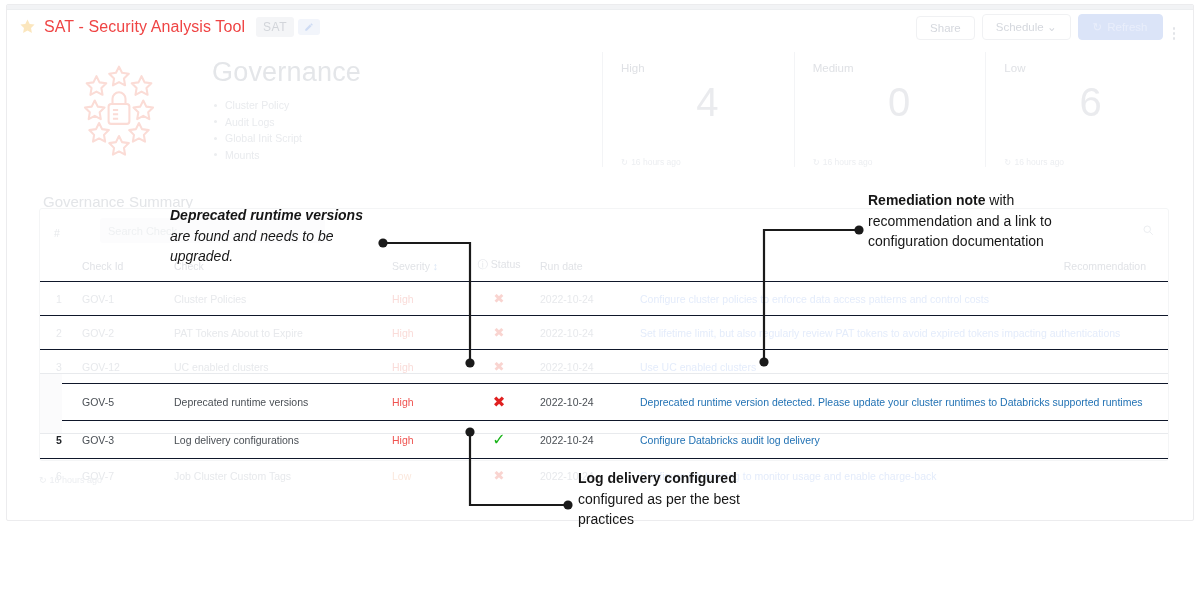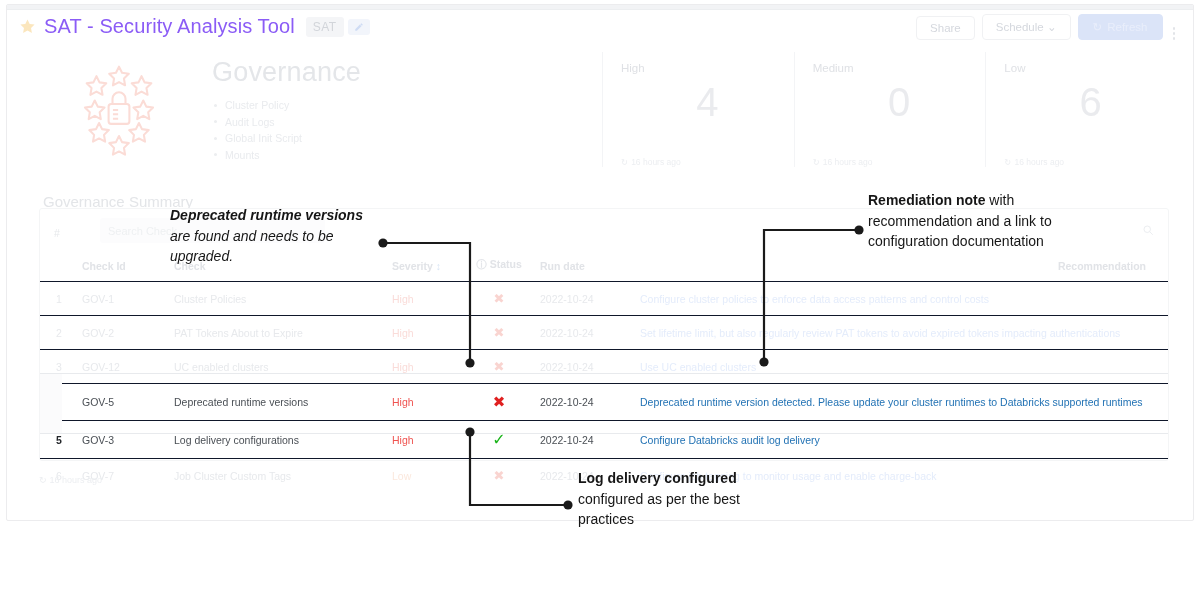--- a/index.html
+++ b/index.html
@@ -25,21 +25,21 @@
     background:#f2f3f5; border-bottom:1px solid #eceef0;
   }
 
   
   .app-header {
     position:absolute; left:0; top:5px; width:100%; height:33px;
     display:flex; align-items:center; padding:0 12px;
   }
   .star-icon { width:17px; height:17px; flex:0 0 auto; margin-right:8px; }
   .app-title {
-    font-size:20px; color:#8b5cf6; letter-spacing:.1px; white-space:nowrap;
+    font-size:16px; color:#ef4444; letter-spacing:.1px; white-space:nowrap;
   }
   .badge-sat {
     margin-left:11px; background:#f4f5f7; color:#d2d5da;
     font-size:12px; letter-spacing:.5px; padding:3px 7px; border-radius:3px;
   }
   .pencil-chip {
     margin-left:4px; width:22px; height:16px; border-radius:3px;
     background:#f2f5fb; display:flex; align-items:center; justify-content:center;
   }
   .hdr-actions { margin-left:auto; display:flex; align-items:flex-end; gap:7px; }
@@ -93,21 +93,21 @@
     width:225px; height:25px; border-radius:3px; background:#fcfcfd;
     display:flex; align-items:center; padding:0 8px;
     font-size:11px; color:#eef0f2;
   }
   .search-right { margin-left:auto; }
 
   .hash-col { position:absolute; left:14px; top:18px; font-size:10.5px; color:#e6e8eb;}
 
   .tbl { width:100%; border-collapse:collapse; table-layout:fixed; }
   .tbl th {
-    font-size:10.5px; color:#e1e3e7; font-weight:700; text-align:left;
+    font-size:10.5px; color:#e1e3e7; font-weight:400; text-align:left;
     padding:6px 6px 9px 6px; vertical-align:bottom;
   }
   .tbl td {
     font-size:10.5px; padding:9px 6px; vertical-align:middle;
     border-top:1px solid #0f172a;
   }
   .c-num   { width:36px;  padding-left:16px !important; }
   .c-id    { width:92px;  }
   .c-check { width:218px; }
   .c-sev   { width:78px;  }

